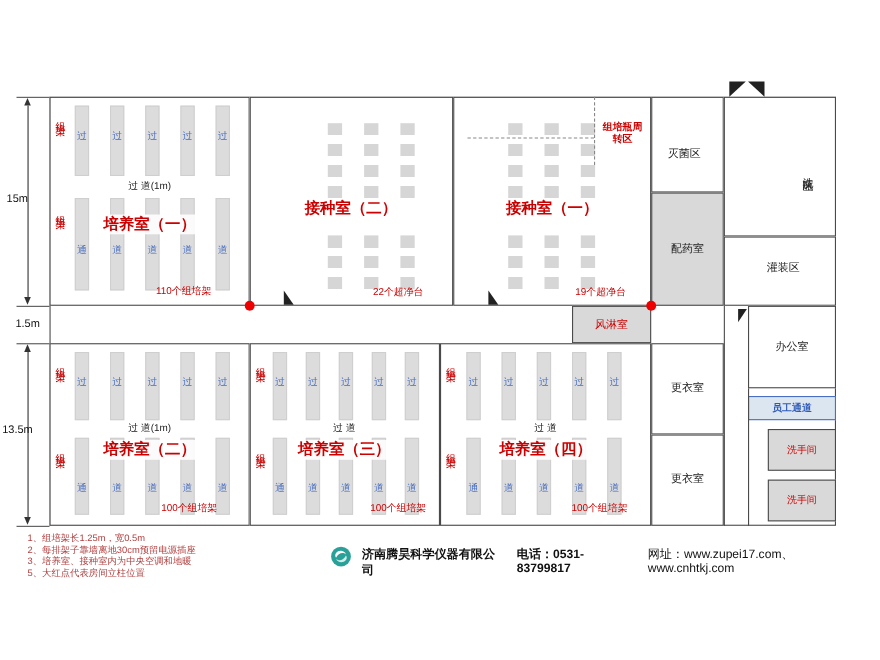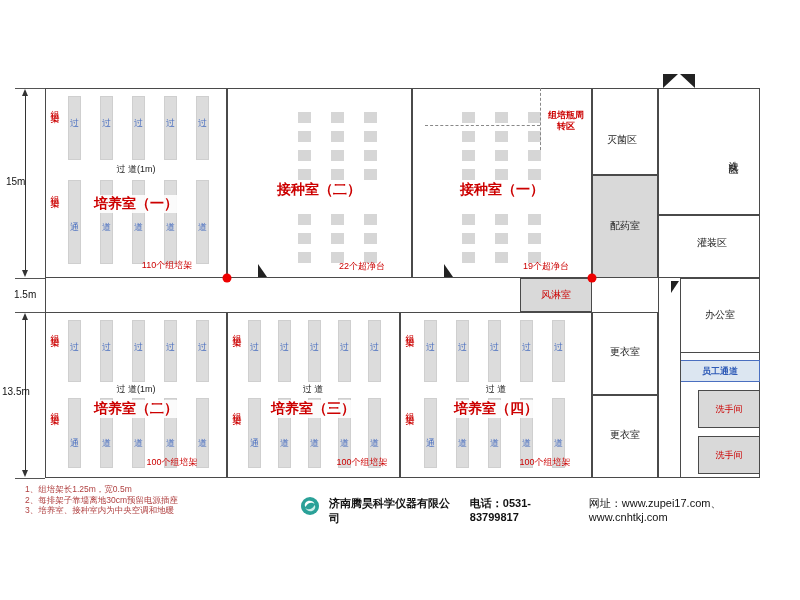--- a/index.html
+++ b/index.html
@@ -227,20 +227,21 @@
   <div class="dimtext" style="left:14px;top:289px">1.5m</div>
   <div class="dimline" style="left:25px;top:318px;height:154px"></div>
   <div class="arr-up" style="left:22px;top:313px"></div>
   <div class="arr-dn" style="left:22px;top:470px"></div>
   <div class="dimtext" style="left:2px;top:386px">13.5m</div>
 
   <div class="notes">
     <div class="it">1、组培架长1.25m，宽0.5m</div>
     <div class="it">2、每排架子靠墙离地30cm预留电源插座</div>
     <div class="it">3、培养室、接种室内为中央空调和地暖</div>
+    <div class="it">5、大红点代表房间立柱位置</div>
   </div>
 
   <div class="footer">
     <span>
       <svg width="20" height="20" viewBox="0 0 20 20">
         <circle cx="10" cy="10" r="9" fill="#2aa198"></circle>
         <path d="M5.5 11c2-4.5 6.5-5.5 9-3-1-3.5-6.5-4.5-9-1.2-1 1.3-1 3-0 4.2z" fill="#ffffff"></path>
         <path d="M14.5 9c-2 4.5-6.5 5.5-9 3 1 3.5 6.5 4.5 9 1.2 1-1.3 1-3 0-4.2z" fill="#cdeeea"></path>
       </svg>
     </span>

